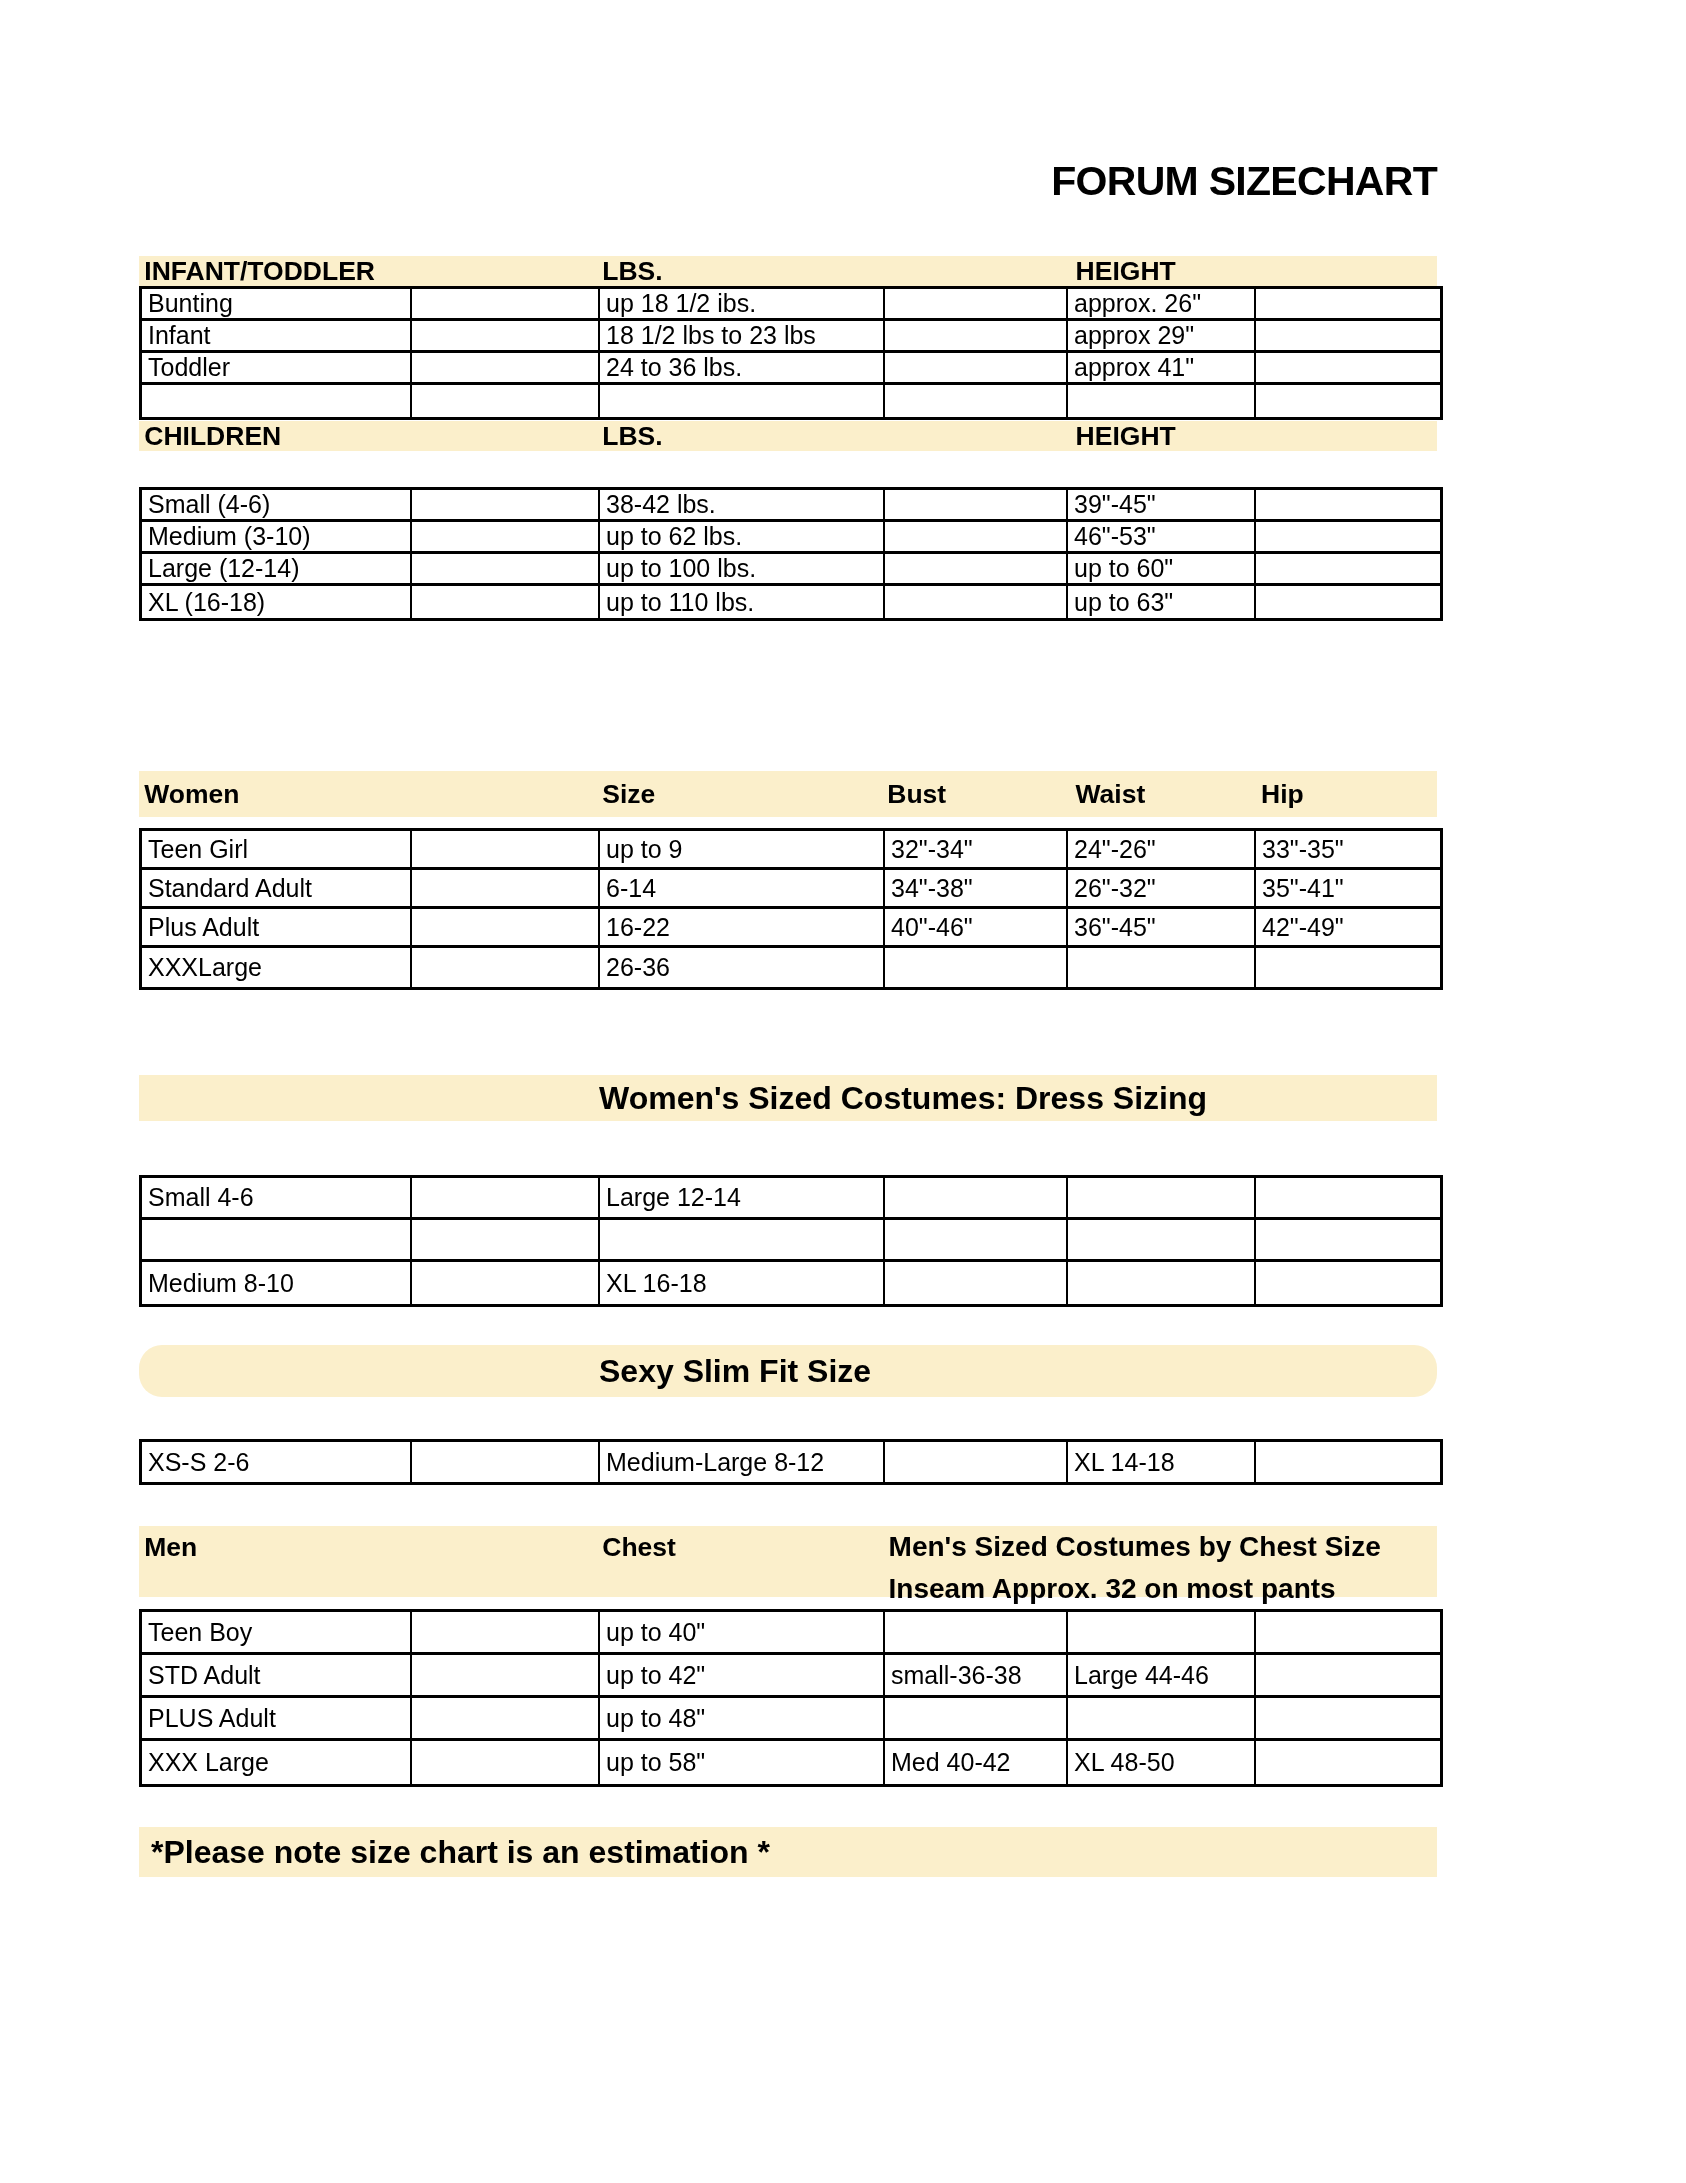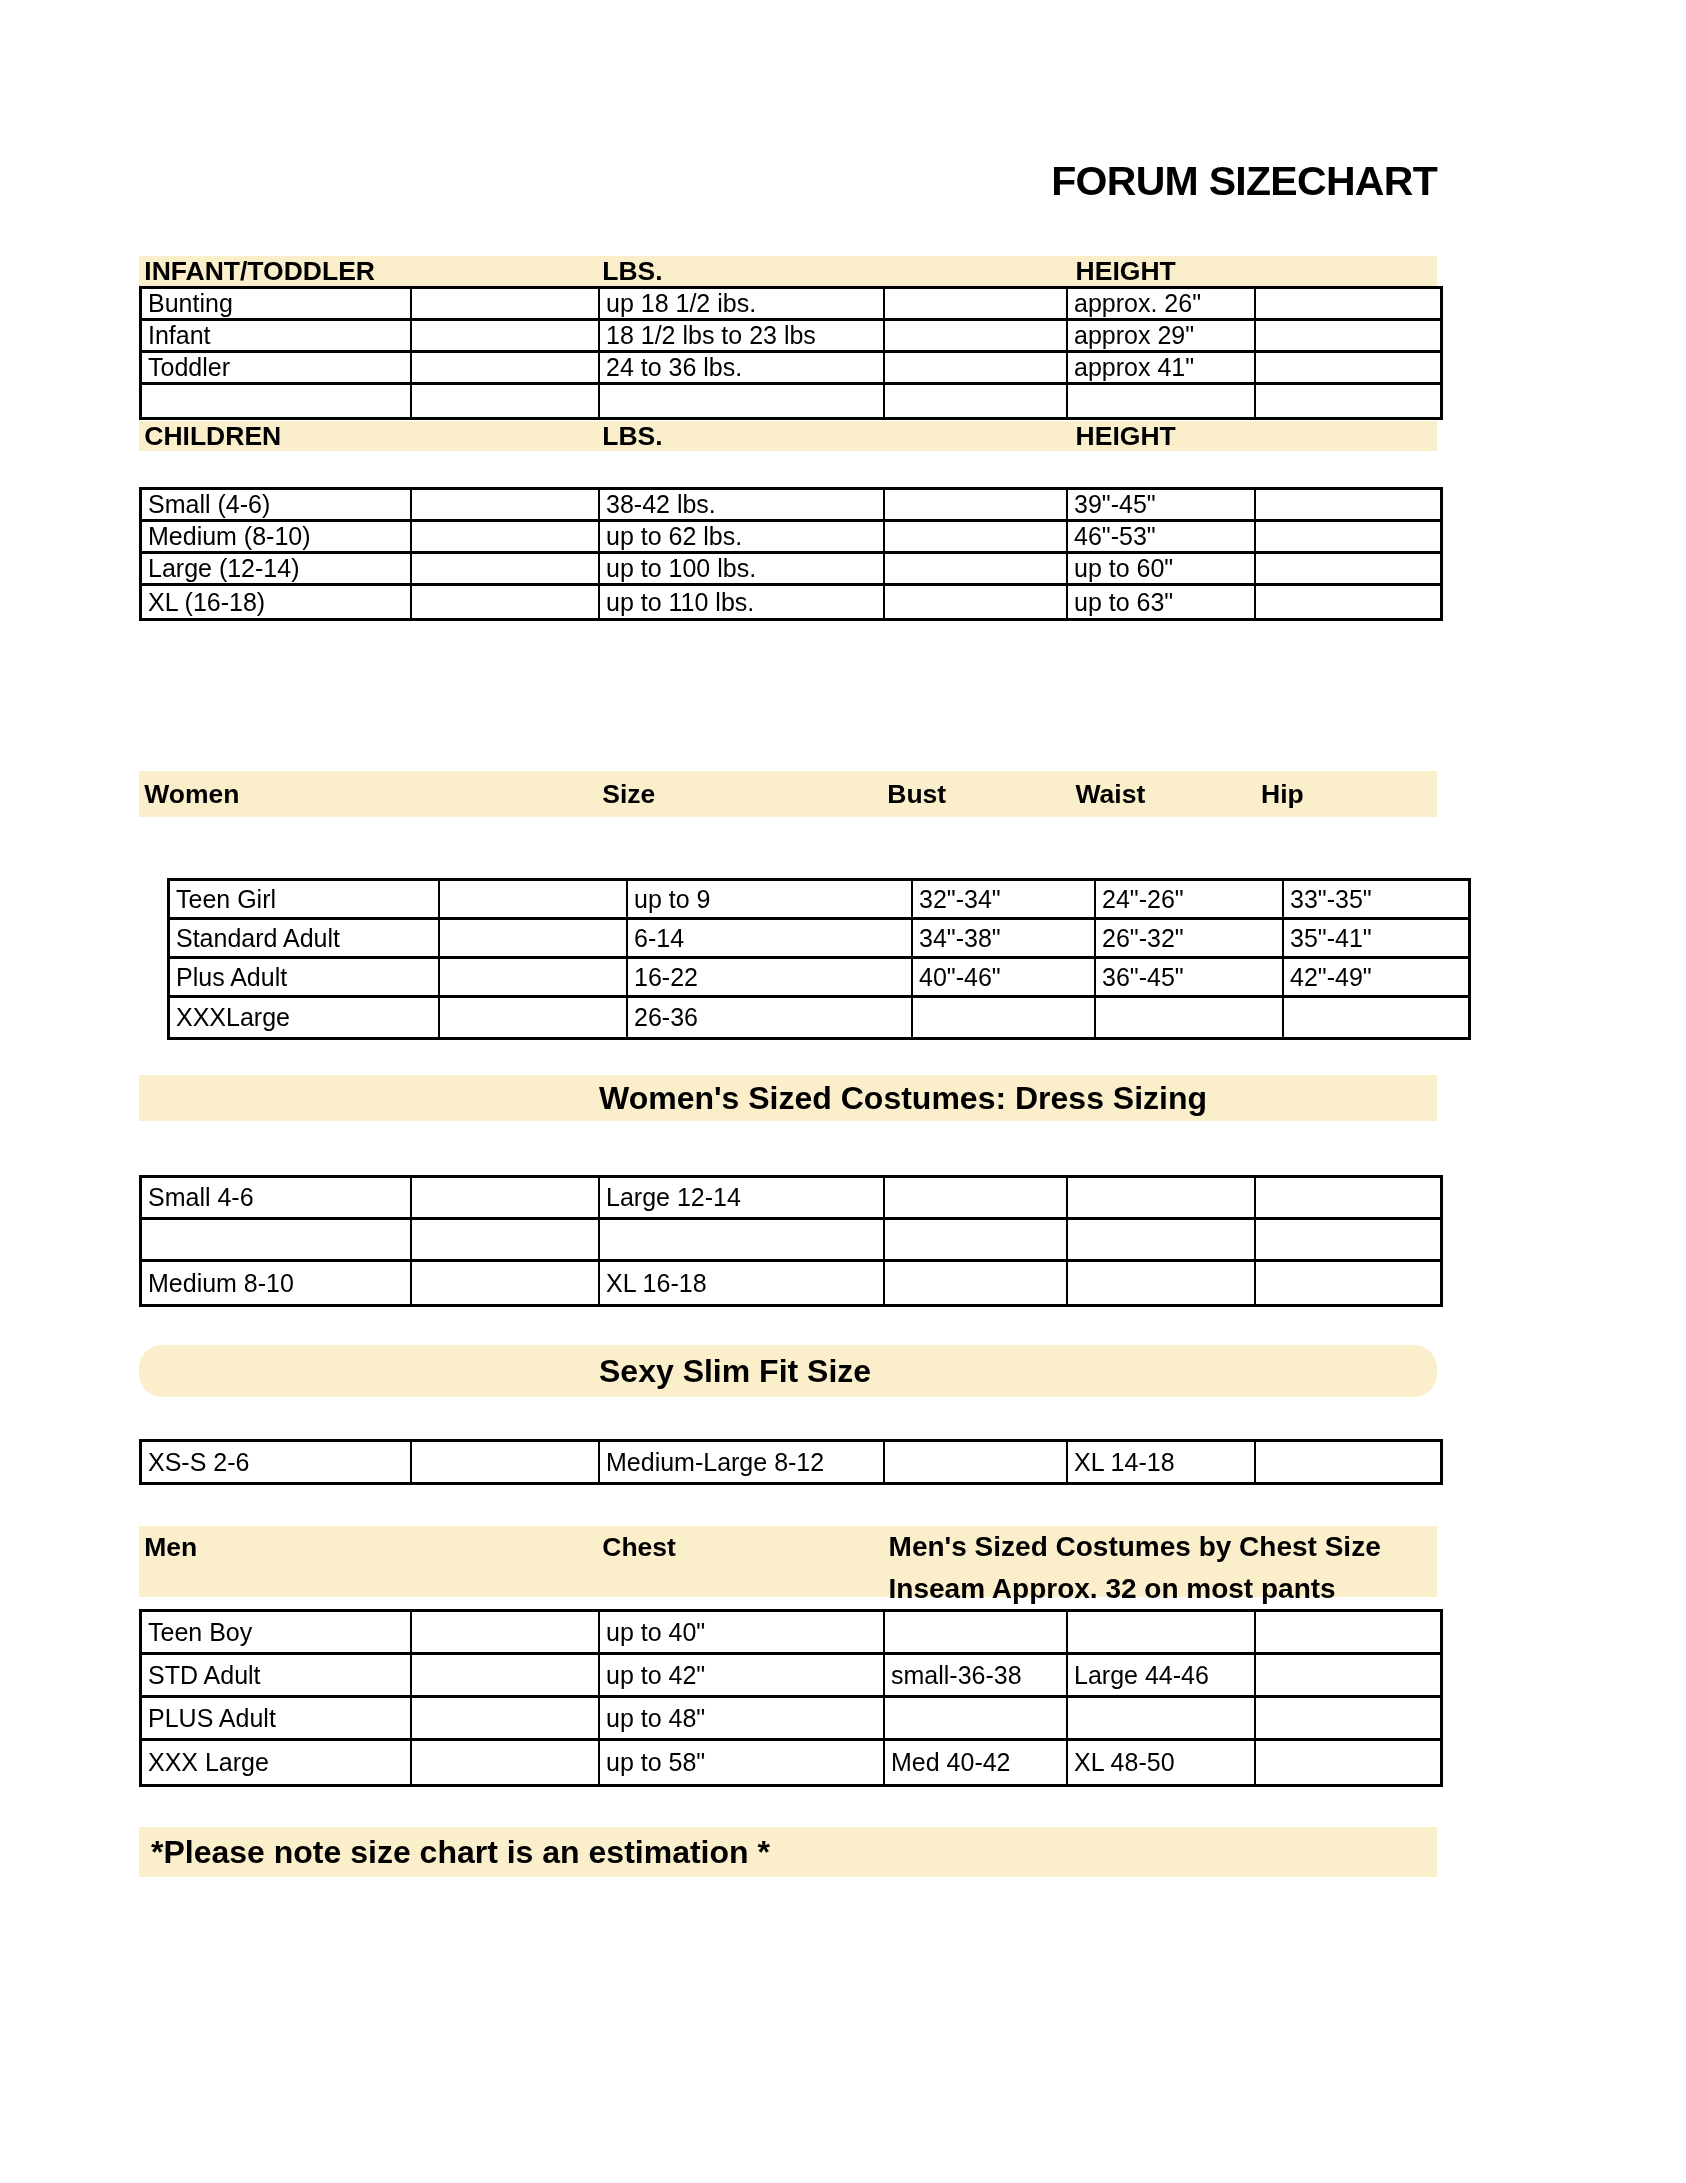--- a/index.html
+++ b/index.html
@@ -45,21 +45,21 @@
   .men-chest{grid-column:3/4;}
   
   .tbl{
     position:absolute;left:139px;width:1298px;
     border:3.3px solid #000;background:#fff;
     display:grid;grid-template-columns:270px 188px 285px 183px 188px 184px;
     box-sizing:content-box;
   }
   .t1{top:286px;grid-auto-rows:32px;}
   .t2{top:487px;grid-auto-rows:32px;}
-  .t3{top:878px;grid-auto-rows:39px;margin-left:28px;}
+  .t3{top:828px;grid-auto-rows:39px;}
   .t4{top:1175px;grid-auto-rows:42px;}
   .t5{top:1439px;grid-auto-rows:40px;}
   .t6{top:1609px;grid-auto-rows:43px;}
   .cell{
     border-right:2px solid #000;border-bottom:3.3px solid #000;
     font-size:25px;display:flex;align-items:center;
     padding-left:6px;box-sizing:border-box;
     white-space:nowrap;overflow:hidden;
   }
   .cell.lastcol{border-right:none;}
@@ -113,21 +113,21 @@
   </div>
 </div>
 
 <div class="tbl t2">
     <div class="cell">Small (4-6)</div>
     <div class="cell"></div>
     <div class="cell">38-42 lbs.</div>
     <div class="cell"></div>
     <div class="cell">39"-45"</div>
     <div class="cell lastcol"></div>
-    <div class="cell">Medium (8-10)</div>
+    <div class="cell">Medium (3-10)</div>
     <div class="cell"></div>
     <div class="cell">up to 62 lbs.</div>
     <div class="cell"></div>
     <div class="cell">46"-53"</div>
     <div class="cell lastcol"></div>
     <div class="cell">Large (12-14)</div>
     <div class="cell"></div>
     <div class="cell">up to 100 lbs.</div>
     <div class="cell"></div>
     <div class="cell">up to 60"</div>

